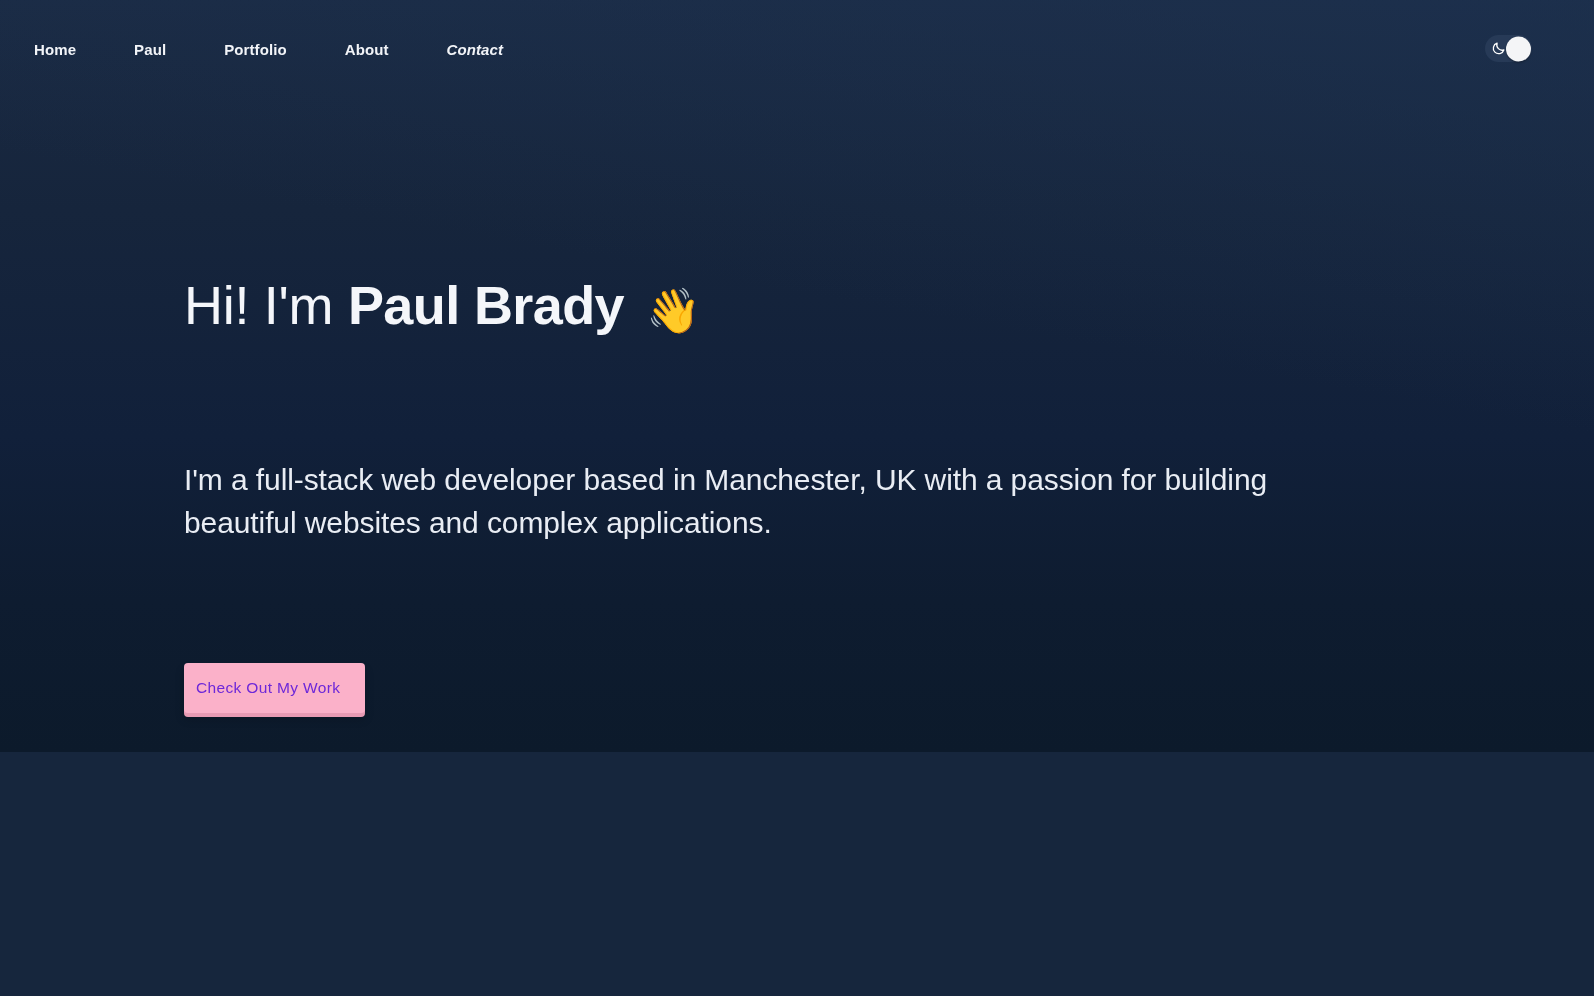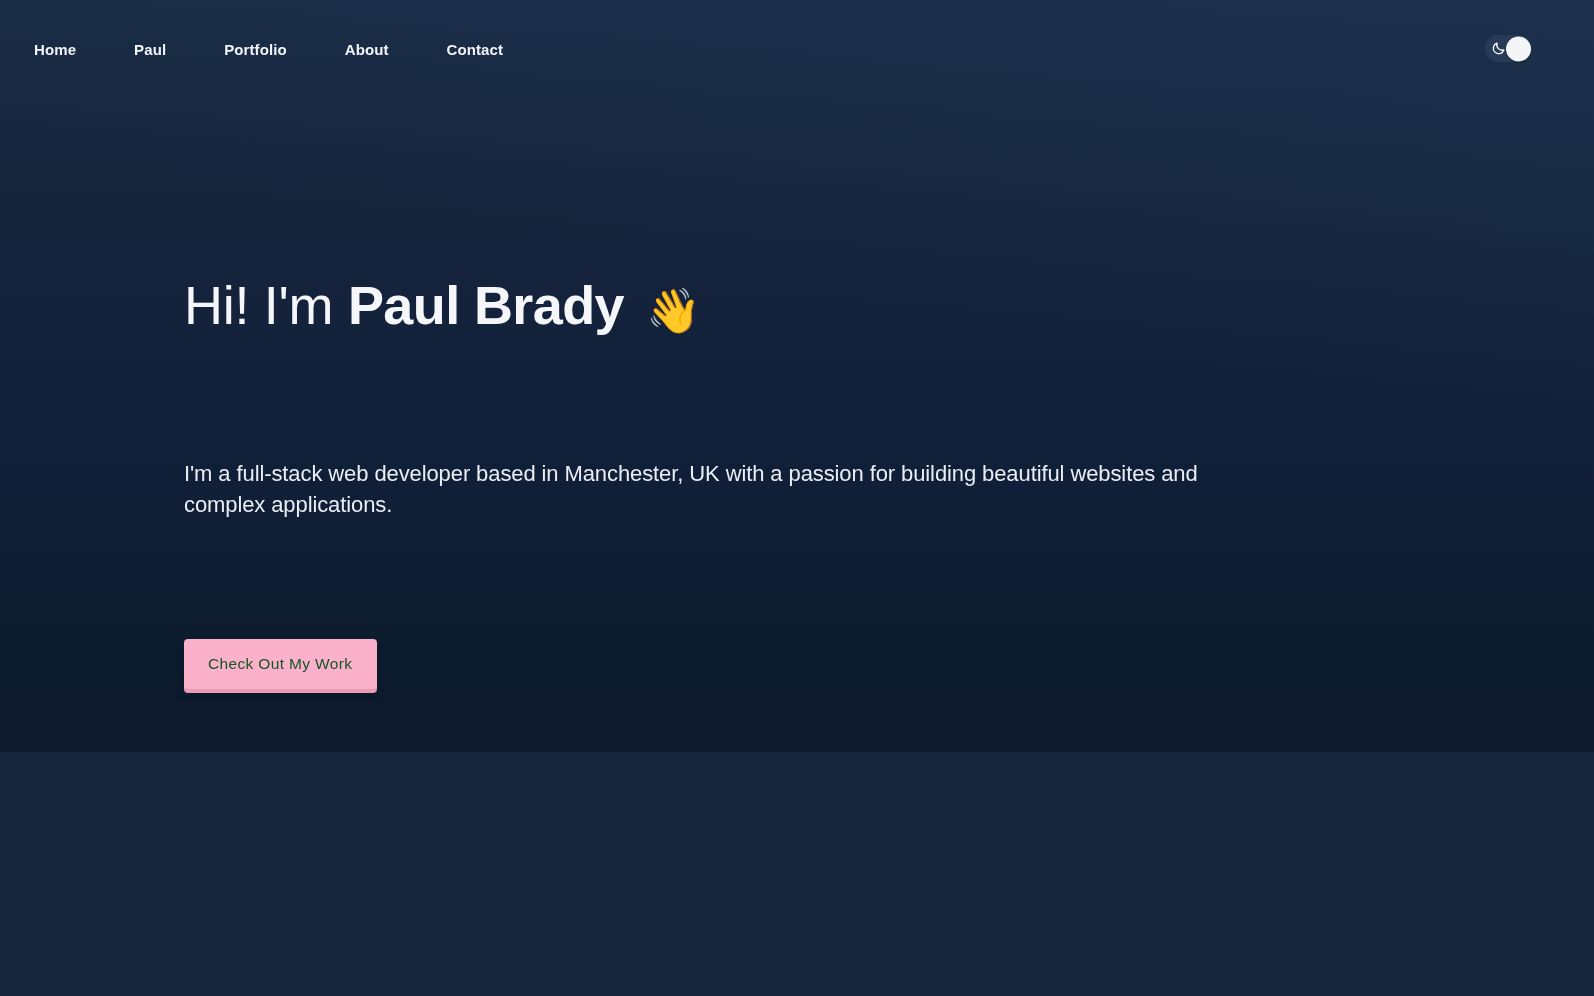--- a/index.html
+++ b/index.html
@@ -52,21 +52,21 @@
     font-size: 15px;
     font-weight: bold;
     letter-spacing: 0.1px;
     color: #f2f4f8;
     text-decoration: none;
     padding: 6px 0;
     margin-right: 58px;
     cursor: pointer;
     white-space: nowrap;
   }
-  .nav-item:last-child { margin-right: 8px; }
+  .nav-item:last-child { margin-right: 8px; font-style: italic; }
 
   
   .theme-toggle {
     position: relative;
     width: 47px;
     height: 27px;
     border-radius: 14px;
     background: #273a57;
     display: flex;
     align-items: center;
@@ -121,41 +121,41 @@
 
   .wave-emoji {
     display: inline-block;
     margin-left: 22px;
     font-size: 44px;
     vertical-align: -2px;
   }
 
   .hero-subtitle {
     margin-top: 123px;
-    font-size: 22px;
+    font-size: 30px;
     line-height: 1.45;
     font-weight: 300;
     color: #e9edf4;
     letter-spacing: -0.1px;
     max-width: 1100px;
   }
 
   .cta-wrap {
     margin-top: 118px;
   }
 
   .cta-button {
     display: inline-block;
     background: #fbb1c9;
-    color: #14532d;
+    color: #6d28d9;
     font-family: "Liberation Sans", sans-serif;
     font-size: 15.5px;
     font-weight: normal;
     letter-spacing: 0.35px;
-    padding: 16px 25px 16px 24px;
+    padding: 16px 25px 16px 12px;
     border: none;
     border-radius: 4px;
     cursor: pointer;
     box-shadow: 0 4px 0 0 #e89bb4, 0 6px 10px rgba(0,0,0,0.18);
   }
 </style>
 </head>
 <body>
 
 <div class="page">

